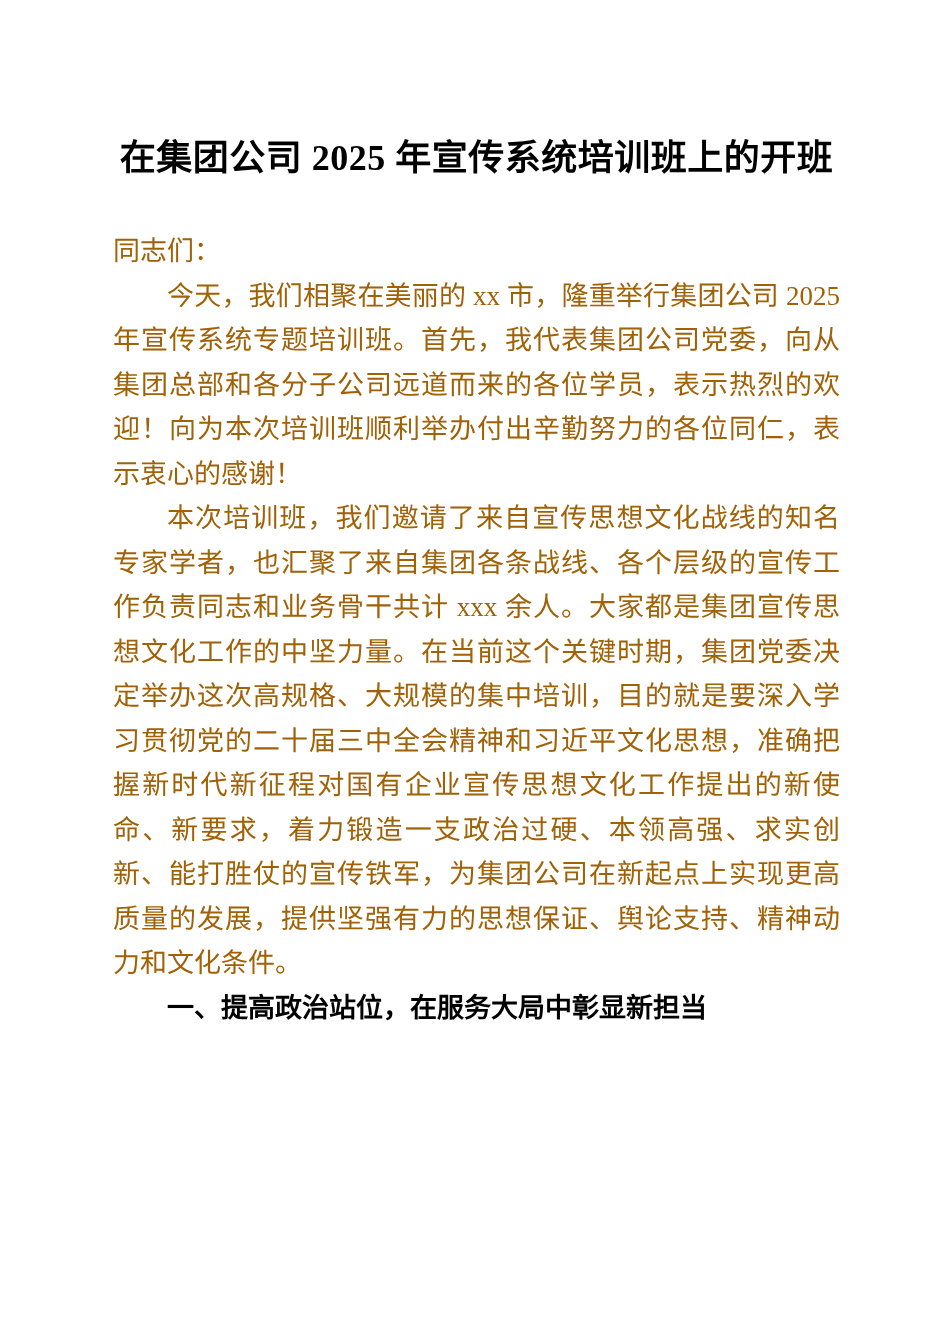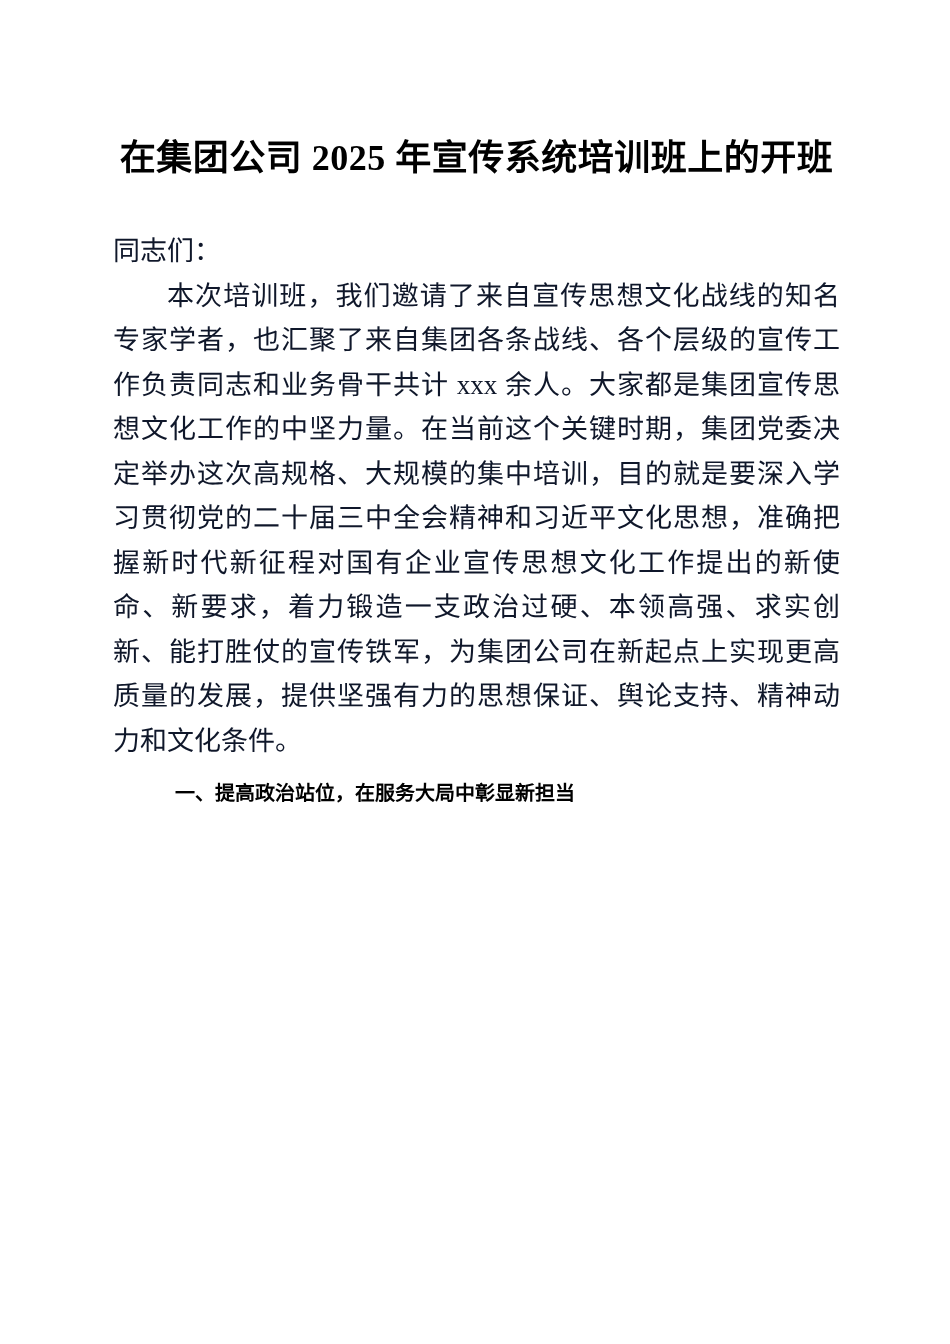--- a/index.html
+++ b/index.html
@@ -34,51 +34,52 @@
   }
   .body-para, .salutation {
     margin: 0;
     padding: 0;
     font-family: "Liberation Serif", "DejaVu Serif", serif;
     font-weight: normal;
     font-size: 27px;
     line-height: 44.5px;
     text-align: justify;
     text-align-last: left;
-    color: #0f172a;
+    color: #a16207;
   }
   .salutation {
     text-indent: 0;
   }
   .body-para {
     text-indent: 54px; 
   }
   .section-heading {
-    margin: 8px;
+    margin: 0;
     padding: 0;
     font-family: "Liberation Sans", "DejaVu Sans", sans-serif;
     font-weight: bold;
-    font-size: 20px;
+    font-size: 27px;
     line-height: 44.5px;
     text-indent: 54px;
     text-align: left;
     color: #000000;
   }
 </style>
 </head>
 <body>
 
 <div class="page">
 
   <h1 class="doc-title">
     <span class="title-line">在集团公司 2025 年宣传系统培训班上的开班</span>
   </h1>
 
   <p class="salutation">同志们：</p>
 
 
+  <p class="body-para">今天，我们相聚在美丽的 xx 市，隆重举行集团公司 2025 年宣传系统专题培训班。首先，我代表集团公司党委，向从集团总部和各分子公司远道而来的各位学员，表示热烈的欢迎！向为本次培训班顺利举办付出辛勤努力的各位同仁，表示衷心的感谢！</p>
 
   <p class="body-para">本次培训班，我们邀请了来自宣传思想文化战线的知名专家学者，也汇聚了来自集团各条战线、各个层级的宣传工作负责同志和业务骨干共计 xxx 余人。大家都是集团宣传思想文化工作的中坚力量。在当前这个关键时期，集团党委决定举办这次高规格、大规模的集中培训，目的就是要深入学习贯彻党的二十届三中全会精神和习近平文化思想，准确把握新时代新征程对国有企业宣传思想文化工作提出的新使命、新要求，着力锻造一支政治过硬、本领高强、求实创新、能打胜仗的宣传铁军，为集团公司在新起点上实现更高质量的发展，提供坚强有力的思想保证、舆论支持、精神动力和文化条件。</p>
 
 
   <h2 class="section-heading">一、提高政治站位，在服务大局中彰显新担当</h2>
 
 </div>
 
 </body></html>

